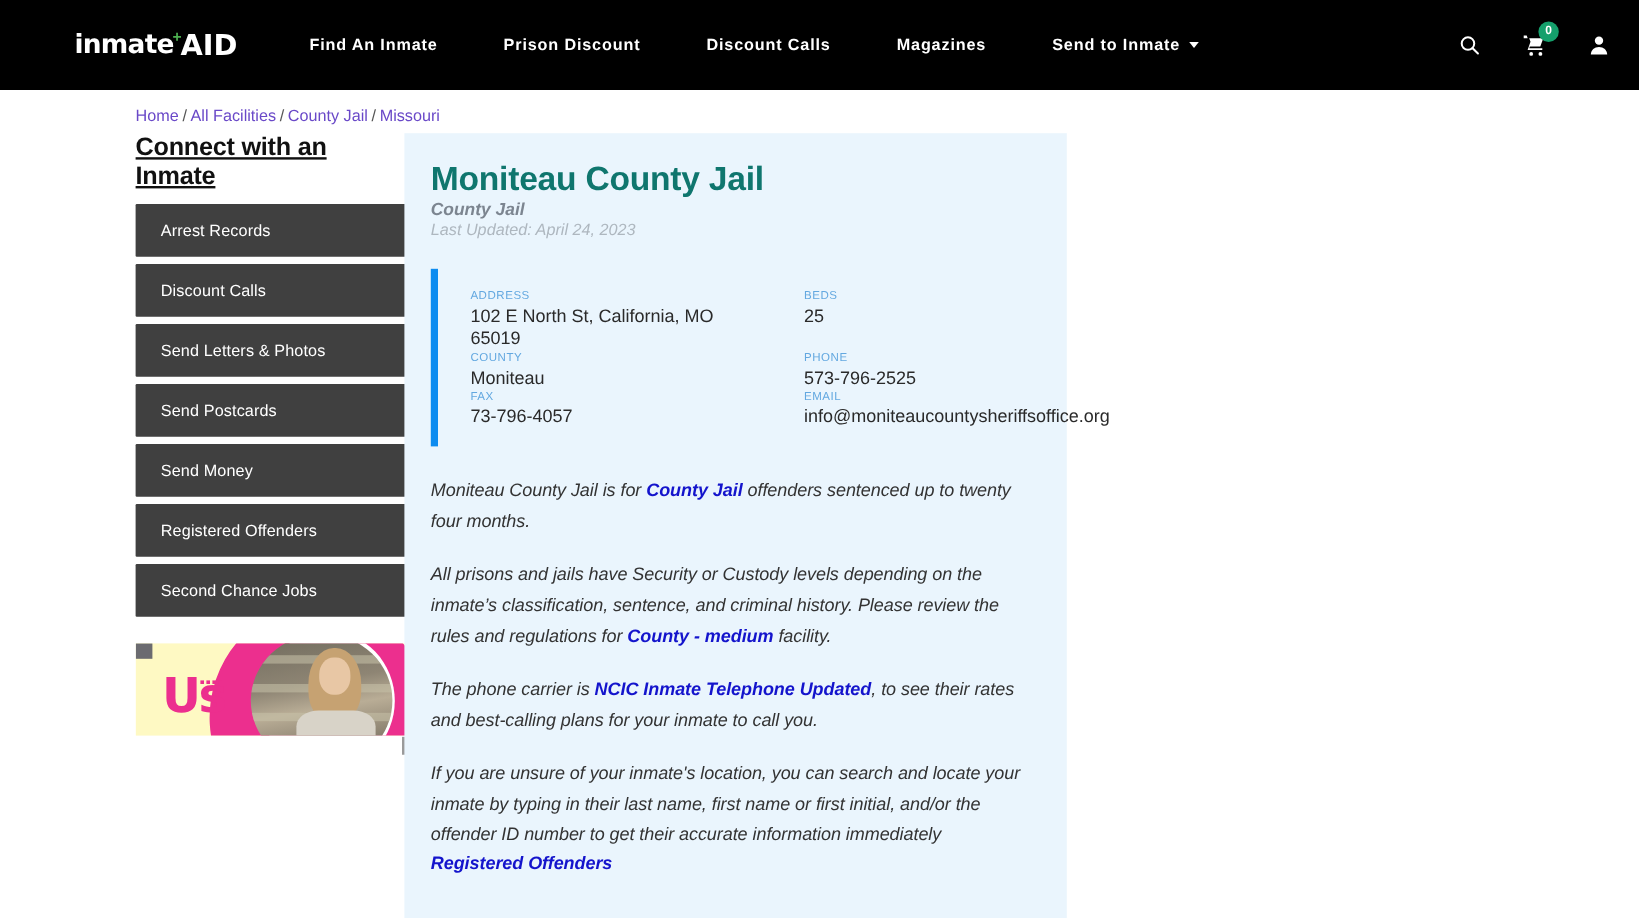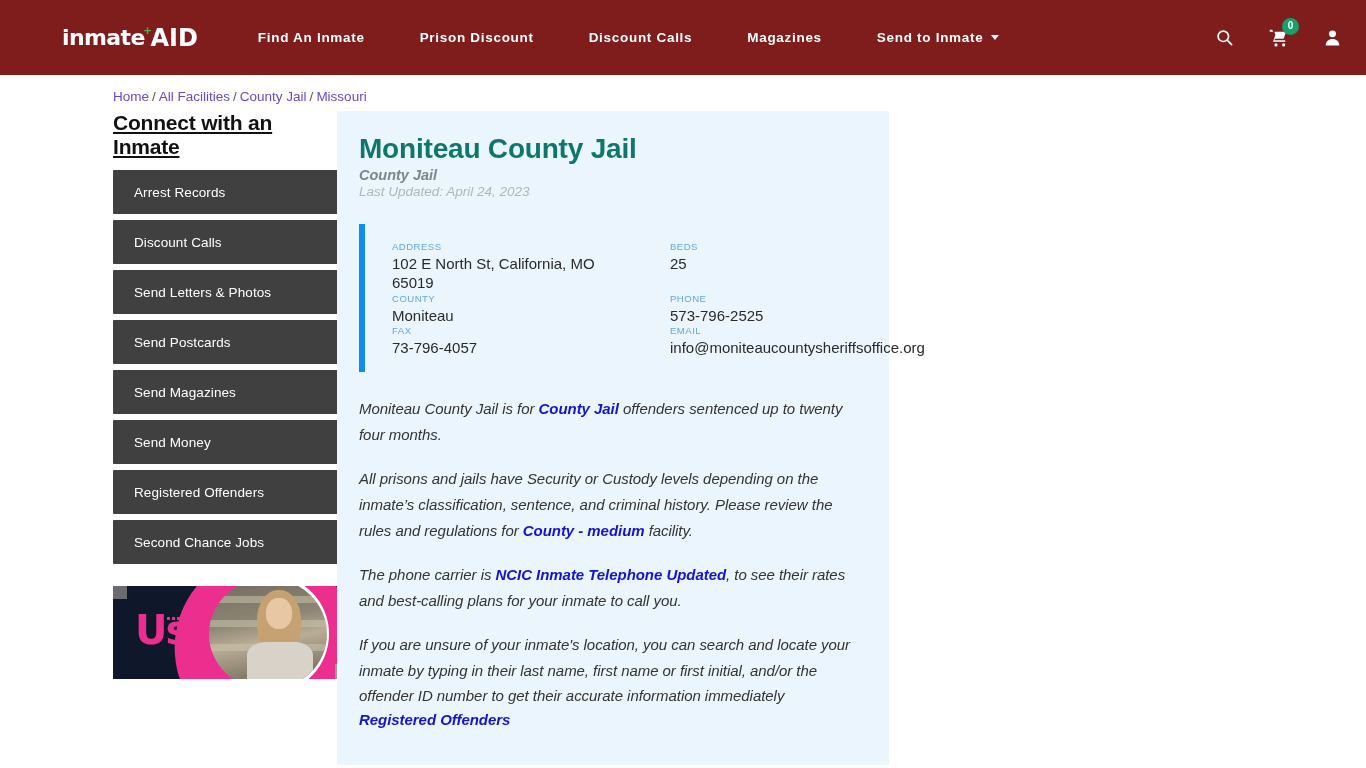--- a/index.html
+++ b/index.html
@@ -8,21 +8,21 @@
     margin: 0; padding: 0;
     width: 1366px; height: 768px;
     overflow: hidden;
     background: #ffffff;
     font-family: "Liberation Sans", sans-serif;
   }
 
   
   .topnav {
     height: 75px;
-    background: #7f1d1d;
+    background: #000000;
     display: flex;
     align-items: center;
     padding: 0 22px 0 62px;
     position: relative;
   }
   .logo {
     display: flex;
     align-items: center;
     flex: 0 0 auto;
     margin-right: 60px;
@@ -169,22 +169,22 @@
     width: 311px;
     height: 93px;
     display: flex;
     overflow: hidden;
     cursor: pointer;
     background: #ffffff;
   }
   .ad-left {
     position: relative;
     width: 227px;
-    height: 93px;
-    background: #0f172a;
+    height: 77px;
+    background: #fef9c3;
     overflow: hidden;
     flex: 0 0 227px;
   }
   .ad-corner {
     position: absolute;
     left: 0; top: 0;
     width: 14px; height: 13px;
     background: #6b6b70;
   }
   .ad-swoosh-a {
@@ -452,28 +452,20 @@
       </li>
       <li class="side-item">
         <span class="side-item-label">Send Postcards</span>
         <span class="side-chev">
           <svg width="17" height="26" viewBox="0 0 17 26" fill="none" stroke="#ffffff" stroke-width="3.6" stroke-linecap="round" stroke-linejoin="round">
               <polyline points="4,5 12,13 4,21"></polyline>
             </svg>
         </span>
       </li>
       <li class="side-item">
-        <span class="side-item-label">Send Magazines</span>
-        <span class="side-chev">
-          <svg width="17" height="26" viewBox="0 0 17 26" fill="none" stroke="#ffffff" stroke-width="3.6" stroke-linecap="round" stroke-linejoin="round">
-              <polyline points="4,5 12,13 4,21"></polyline>
-            </svg>
-        </span>
-      </li>
-      <li class="side-item">
         <span class="side-item-label">Send Money</span>
         <span class="side-chev">
           <svg width="17" height="26" viewBox="0 0 17 26" fill="none" stroke="#ffffff" stroke-width="3.6" stroke-linecap="round" stroke-linejoin="round">
               <polyline points="4,5 12,13 4,21"></polyline>
             </svg>
         </span>
       </li>
       <li class="side-item">
         <span class="side-item-label">Registered Offenders</span>
         <span class="side-chev">

